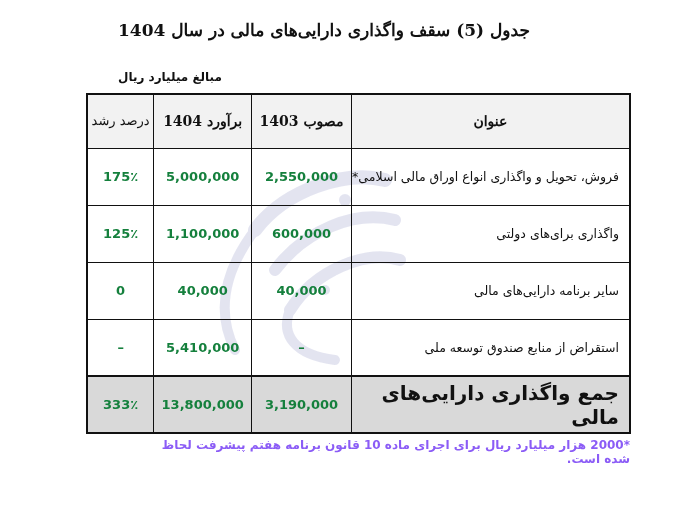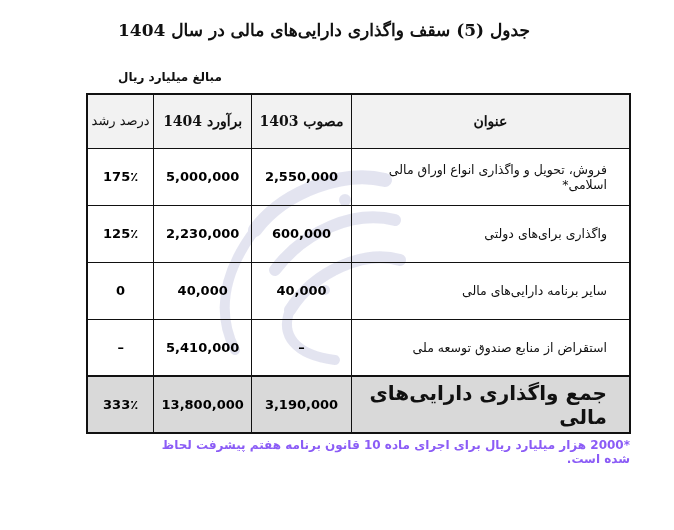--- a/index.html
+++ b/index.html
@@ -31,23 +31,23 @@
       border: 1px solid #111; text-align: center; vertical-align: middle;
     }
     table.budget thead tr { height: 54px; }
     table.budget thead th {
       background: #f2f2f2; font-family: "DejaVu Serif", serif; font-weight: bold;
       font-size: 14px; color: #111;
     }
     table.budget thead th.growth { font-weight: normal; font-size: 13px; line-height: 20px; }
     table.budget tbody tr { height: 57px; }
     table.budget tbody td.label {
-      text-align: right; padding-right: 22px; font-size: 12.5px; color: #111;
+      text-align: right; padding-right: 10px; font-size: 12.5px; color: #111;
     }
-    table.budget tbody td.num { font-weight: bold; font-size: 13px; color: #000000; }
+    table.budget tbody td.num { font-weight: bold; font-size: 13px; color: #15803d; }
     table.budget tbody tr.total { background: #d9d9d9; border-top: 2px solid #111; }
     table.budget tbody tr.total td.label { font-weight: bold; font-size: 20px; }
 
     .col-title { width: 280px; }
     .col-1403 { width: 100px; }
     .col-1404 { width: 98px; }
     .col-growth { width: 67px; }
 
     .footnote {
       position: absolute; left: 140px; top: 438px; width: 490px;
@@ -83,21 +83,21 @@
   <tbody>
     <tr>
       <td class="label">فروش، تحویل و واگذاری انواع اوراق مالی اسلامی*</td>
       <td class="num">2,550,000</td>
       <td class="num">5,000,000</td>
       <td class="num">175٪</td>
     </tr>
     <tr>
       <td class="label">واگذاری برای‌های دولتی</td>
       <td class="num">600,000</td>
-      <td class="num">2,230,000</td>
+      <td class="num">1,100,000</td>
       <td class="num">125٪</td>
     </tr>
     <tr>
       <td class="label">سایر برنامه دارایی‌های مالی</td>
       <td class="num">40,000</td>
       <td class="num">40,000</td>
       <td class="num">0</td>
     </tr>
     <tr>
       <td class="label">استقراض از منابع صندوق توسعه ملی</td>

